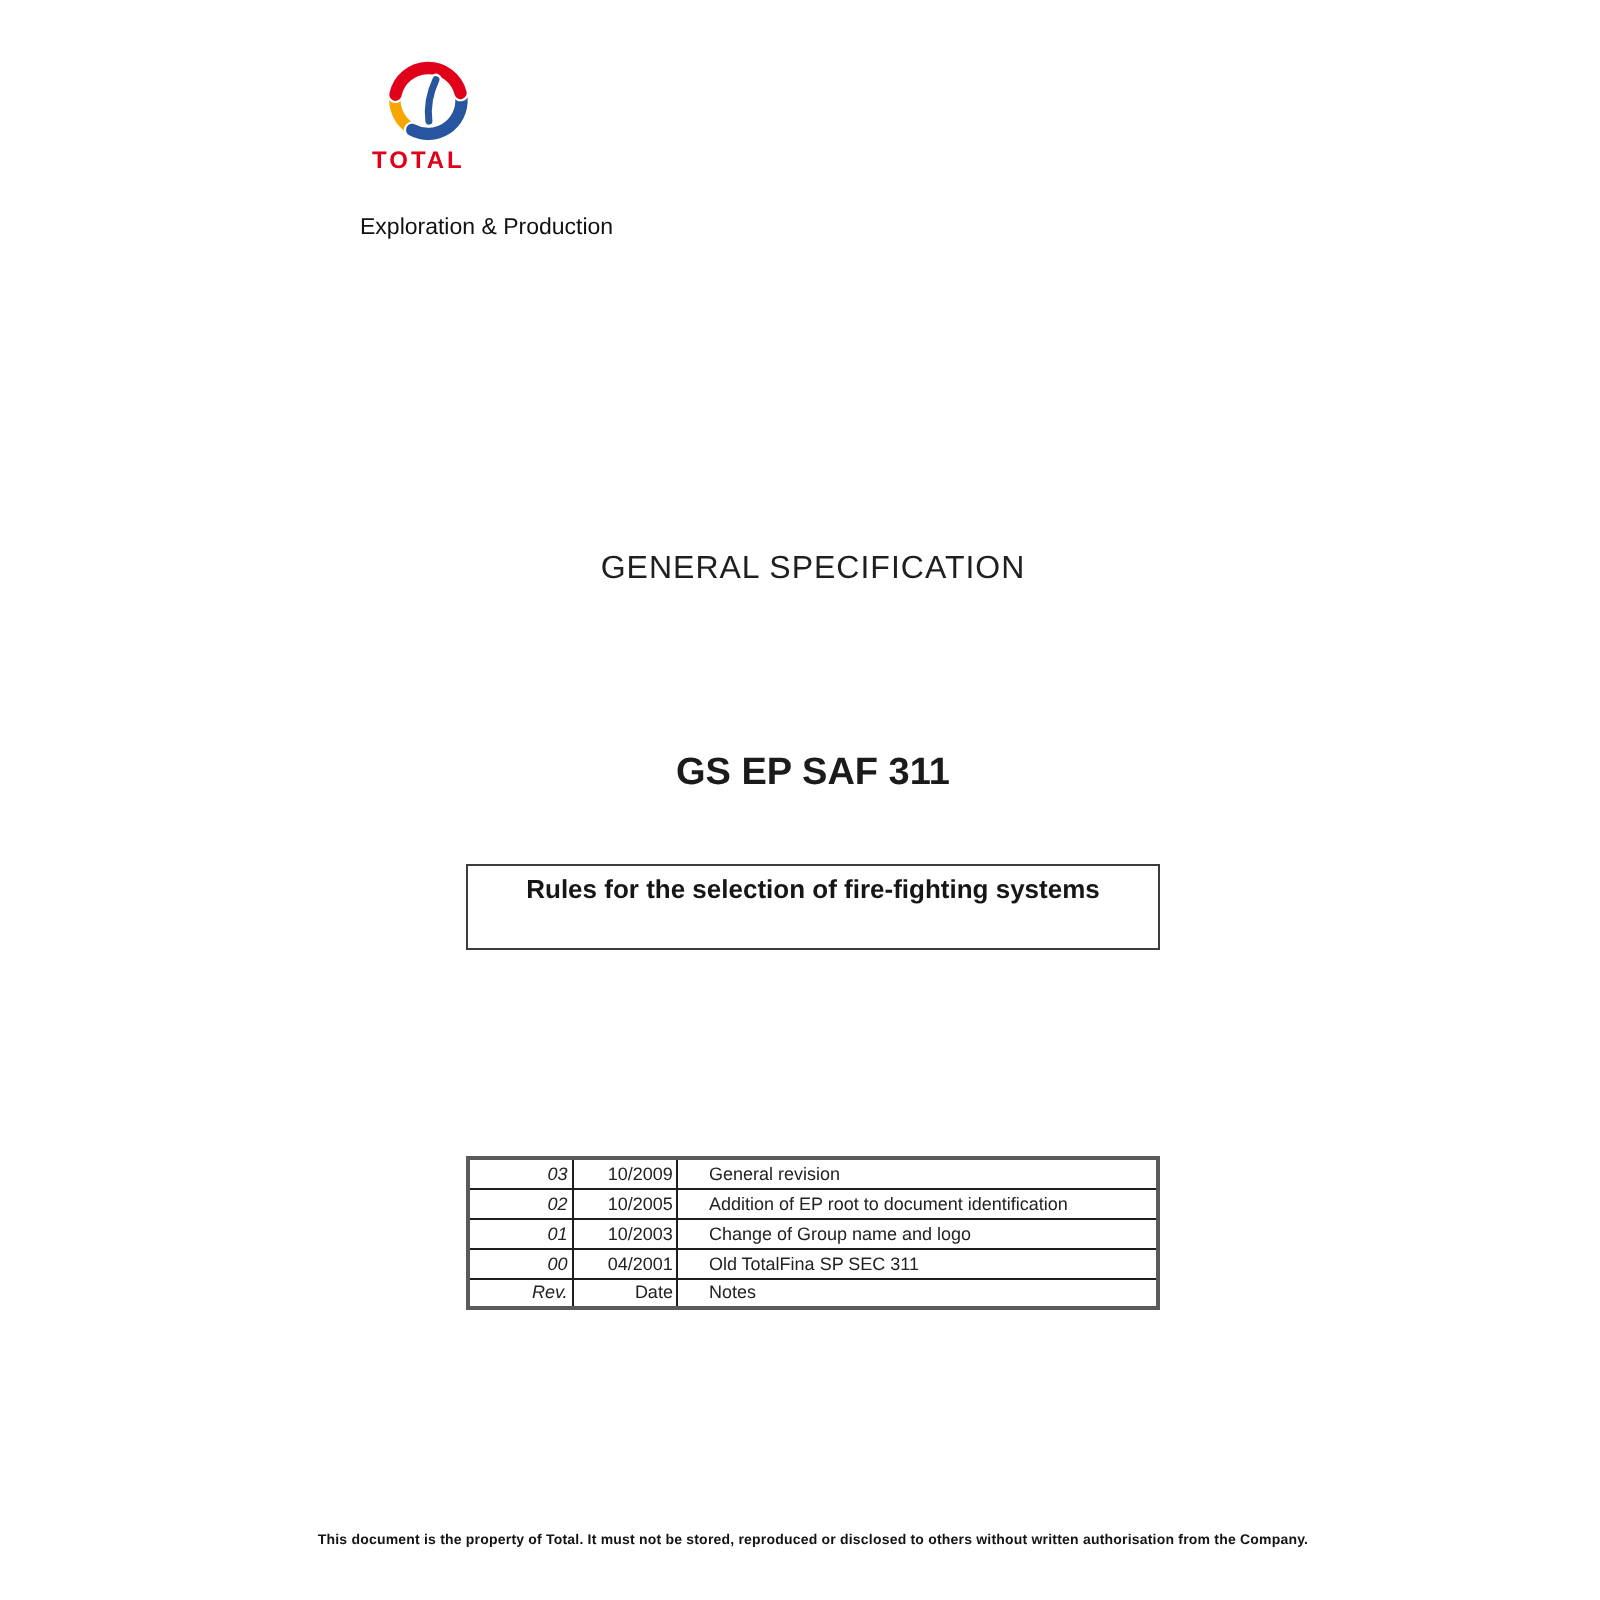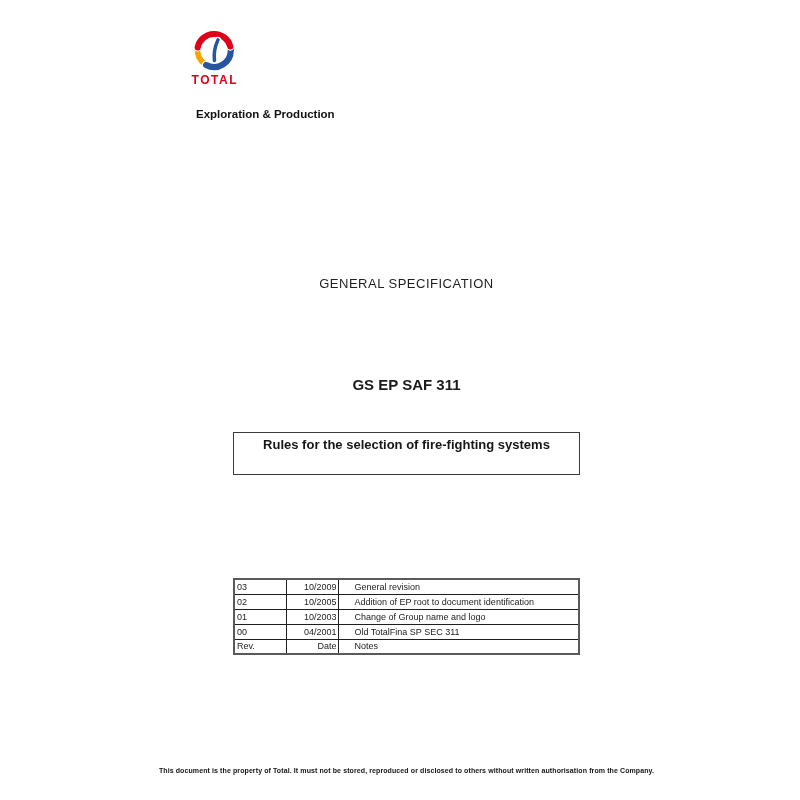--- a/index.html
+++ b/index.html
@@ -24,46 +24,46 @@
   .globe {
     display: block;
     margin-left: 2px;
     width: 52px;
     height: 44px;
   }
   .brand-word {
     display: block;
     margin-top: 1px;
     width: 52px;
-    text-align: right;
+    text-align: left;
     font-weight: bold;
     font-size: 12px;
     letter-spacing: 1.5px;
     color: #e10019;
   }
   .division {
     position: absolute;
-    left: 196px;
+    left: 180px;
     top: 108px;
-    font-weight: bold;
+    font-weight: normal;
     font-size: 11.5px;
     color: #111111;
     white-space: nowrap;
   }
 
   
   .title-col {
     position: absolute;
     left: 233px;
     width: 347px;
     text-align: center;
   }
-  .t-general { top: 276px; font-size: 13px; font-weight: normal; letter-spacing: 0.5px; color: #1f1f1f; }
+  .t-general { top: 276px; font-size: 16px; font-weight: normal; letter-spacing: 0.5px; color: #1f1f1f; }
   .t-safety  { top: 322px; font-size: 15px; font-weight: bold; letter-spacing: 0.5px; }
-  .t-docnum  { top: 376px; font-size: 15px; font-weight: bold; }
+  .t-docnum  { top: 376px; font-size: 19px; font-weight: bold; }
 
   .subject-box {
     position: absolute;
     left: 233px;
     top: 432px;
     width: 347px;
     height: 43px;
     border: 1.5px solid #3c3c3c;
     background: #ffffff;
     text-align: center;
@@ -84,21 +84,21 @@
     font-size: 9px;
     color: #222222;
   }
   .rev-table td {
     border: 1px solid #1e1e1e;
     height: 15px;
     padding: 0 2px;
     vertical-align: middle;
     white-space: nowrap;
   }
-  .rev-table td.c-rev  { width: 53px;  text-align: left; }
+  .rev-table td.c-rev  { width: 53px;  text-align: right; font-style: italic; }
   .rev-table td.c-date { width: 53px;  text-align: right; }
   .rev-table td.c-note { width: 241px; text-align: left; padding-left: 15px; }
 
   
   .footer-note {
     position: absolute;
     left: 13px;
     width: 787px;
     top: 767px;
     text-align: center;

